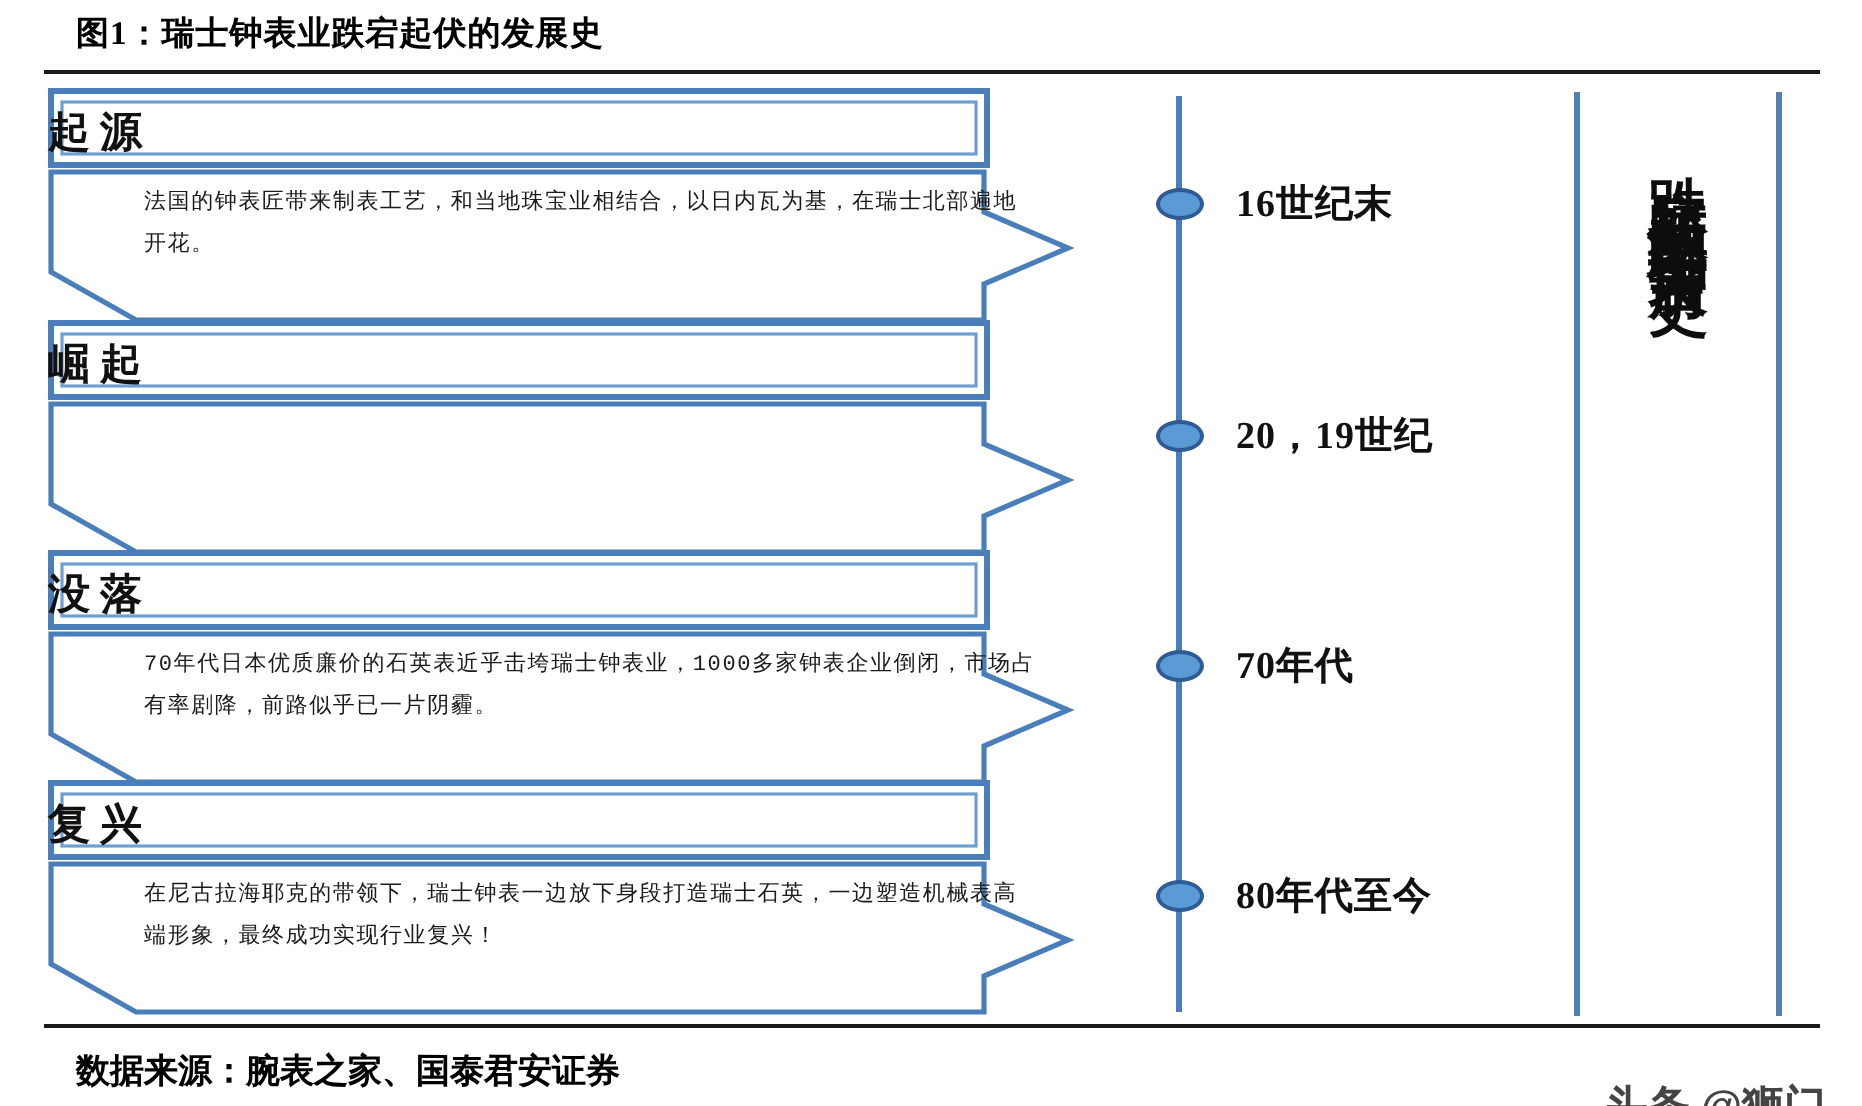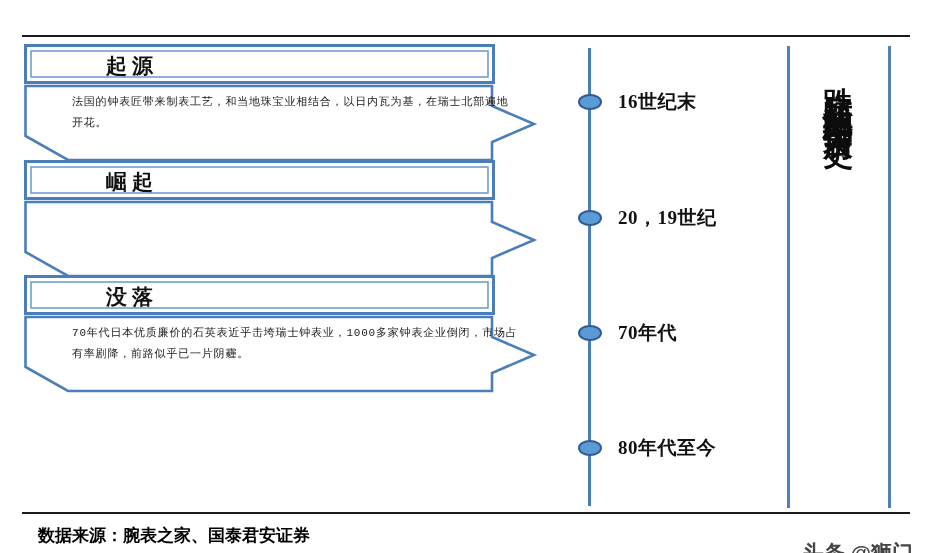--- a/index.html
+++ b/index.html
@@ -117,21 +117,20 @@
     overflow: visible;
   }
   .stage-title {
     position: absolute;
     left: 0px;
     top: 6px;
     width: 384px;
     height: 32px;
     line-height: 32px;
     text-align: left;
-    padding-left: 82px;
     box-sizing: border-box;
     font-size: 21px;
     font-weight: bold;
     letter-spacing: 5px;
     color: #111111;
     font-family: "Liberation Serif", "DejaVu Serif", serif;
   }
   .stage-body {
     position: absolute;
     left: 48px;
@@ -222,20 +221,21 @@
     letter-spacing: 5px;
     line-height: 56px;
     color: #0d0d0d;
     font-family: "Liberation Serif", "DejaVu Serif", serif;
   }
 </style>
 </head>
 <body>
 
 <div id="figure-header">
+  <div id="figure-title">图1：瑞士钟表业跌宕起伏的发展史</div>
   <div id="header-rule"></div>
 </div>
 
 <div id="plot-area">
 
   <div id="stages">
 
     <div class="stage-block" data-row="0">
       <svg class="stage-svg" viewBox="0 0 520 118" preserveAspectRatio="none">
         <rect x="1.5" y="1.5" width="468" height="37" fill="#ffffff" stroke="#4a7ebb" stroke-width="3"></rect>
@@ -258,20 +258,29 @@
     <div class="stage-block" data-row="2">
       <svg class="stage-svg" viewBox="0 0 520 118" preserveAspectRatio="none">
         <rect x="1.5" y="1.5" width="468" height="37" fill="#ffffff" stroke="#4a7ebb" stroke-width="3"></rect>
         <rect x="7" y="7" width="457" height="26" fill="#ffffff" stroke="#6f9ed1" stroke-width="1.6"></rect>
         <path d="M 1.5 42 L 468 42 L 468 62 L 510 80 L 468 98 L 468 116 L 44 116 L 1.5 92 Z" fill="#ffffff" stroke="#4a7ebb" stroke-width="2.6" stroke-linejoin="miter"></path>
       </svg>
       <div class="stage-title">没落</div>
       <div class="stage-body">70年代日本优质廉价的石英表近乎击垮瑞士钟表业，1000多家钟表企业倒闭，市场占有率剧降，前路似乎已一片阴霾。</div>
     </div>
 
+    <div class="stage-block" data-row="3">
+      <svg class="stage-svg" viewBox="0 0 520 118" preserveAspectRatio="none">
+        <rect x="1.5" y="1.5" width="468" height="37" fill="#ffffff" stroke="#4a7ebb" stroke-width="3"></rect>
+        <rect x="7" y="7" width="457" height="26" fill="#ffffff" stroke="#6f9ed1" stroke-width="1.6"></rect>
+        <path d="M 1.5 42 L 468 42 L 468 62 L 510 80 L 468 98 L 468 116 L 44 116 L 1.5 92 Z" fill="#ffffff" stroke="#4a7ebb" stroke-width="2.6" stroke-linejoin="miter"></path>
+      </svg>
+      <div class="stage-title">复兴</div>
+      <div class="stage-body">在尼古拉海耶克的带领下，瑞士钟表一边放下身段打造瑞士石英，一边塑造机械表高端形象，最终成功实现行业复兴！</div>
+    </div>
   </div>
 
   <div id="timeline">
     <div id="timeline-spine"></div>
 
     <div class="timeline-node" data-row="0"></div>
     <div class="timeline-node" data-row="1"></div>
     <div class="timeline-node" data-row="2"></div>
     <div class="timeline-node" data-row="3"></div>
 

